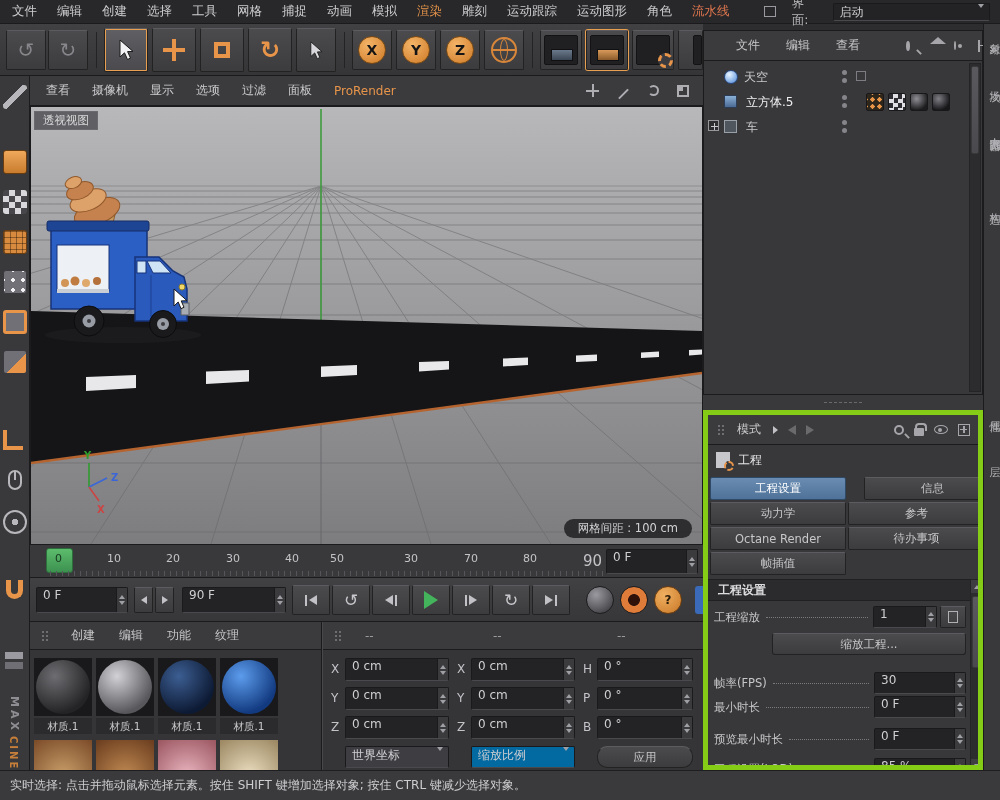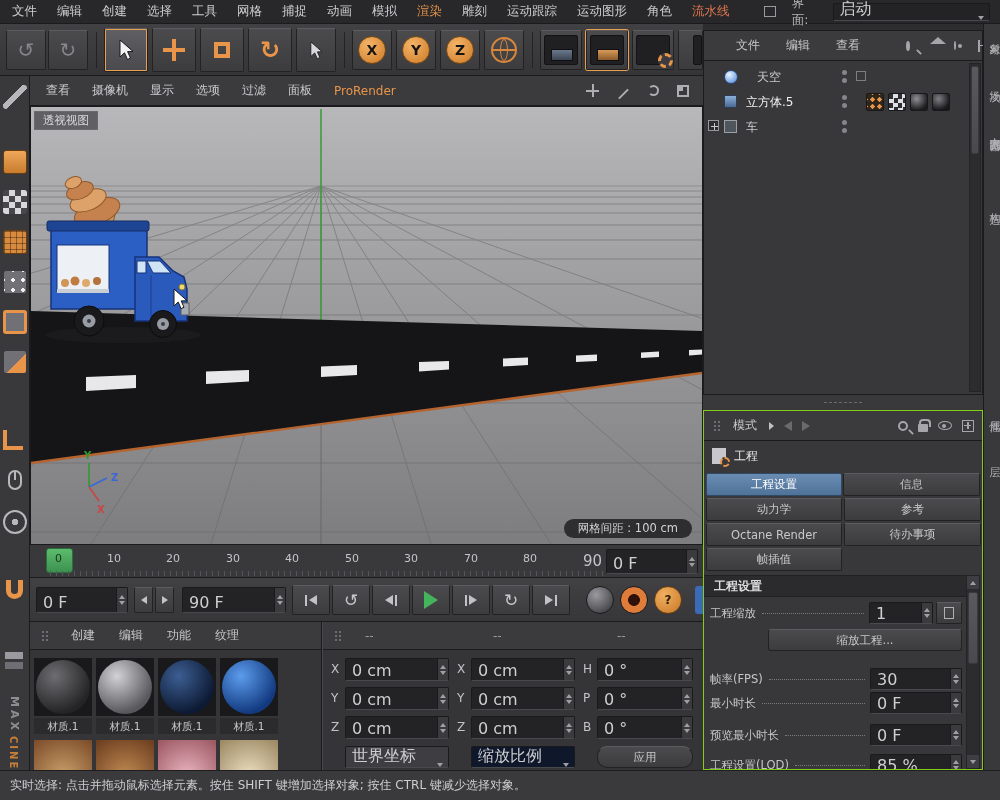--- a/index.html
+++ b/index.html
@@ -1,21 +1,21 @@
 <!DOCTYPE html>
 <html><head>
 <meta charset="utf-8">
 <style>
 *{margin:0;padding:0;box-sizing:border-box}
 html,body{width:1000px;height:800px}
 body{font-family:"DejaVu Sans","Liberation Sans",sans-serif;background:#2d2d2f;color:#c8c8ca;font-size:12px;position:relative;overflow:hidden}
 .abs{position:absolute}
 .flex{display:flex;align-items:center}
 .btn3d{background:linear-gradient(#4b4b4e,#3c3c3f);border:1px solid #222;border-top-color:#5c5c60;border-radius:2px;display:flex;align-items:center;justify-content:center}
-.field{background:#232325;border:1px solid #1a1a1c;border-bottom-color:#4a4a4e;color:#cfcfd2;display:flex;align-items:flex-end;border-radius:2px;font-size:16px}
+.field{background:#232325;border:1px solid #1a1a1c;border-bottom-color:#4a4a4e;color:#cfcfd2;display:flex;align-items:flex-start;border-radius:2px;font-size:12px}
 .field .val{flex:1;padding:0 6px;white-space:nowrap;overflow:hidden}
 .spin{width:11px;align-self:stretch;background:#3b3b3e;border-left:1px solid #1a1a1c;display:flex;flex-direction:column;align-items:center;justify-content:center;gap:2px}
 .tu{width:0;height:0;border-left:3.5px solid transparent;border-right:3.5px solid transparent;border-bottom:4px solid #9fa0a4}
 .td{width:0;height:0;border-left:3.5px solid transparent;border-right:3.5px solid transparent;border-top:4px solid #9fa0a4}
 .tl{width:0;height:0;border-top:5px solid transparent;border-bottom:5px solid transparent;border-right:8px solid #c2c2c6}
 .tr{width:0;height:0;border-top:5px solid transparent;border-bottom:5px solid transparent;border-left:8px solid #c2c2c6}
 .vbar{width:2px;height:11px;background:#c2c2c6}
 .grip{width:9px;height:14px;background-image:radial-gradient(#6e6e72 1px,transparent 1.3px);background-size:4px 4px;background-position:1px 1px}
 .menu-item{padding:0 2px;cursor:default;white-space:nowrap}
 .accent{color:#e8954a}
@@ -279,21 +279,21 @@
   <div class="abs" style="right:10px;bottom:6px;background:rgba(28,28,30,.82);border-radius:10px;padding:2px 14px;font-size:11.5px;color:#d2d2d4">网格间距 : 100 cm</div>
 </div>
 
 <div class="abs" style="left:30px;top:545px;width:673px;height:33px;background:#39393c;border-bottom:1px solid #1b1b1d">
   <div class="abs" style="left:16px;top:3px;width:27px;height:25px;background:linear-gradient(#5cbc6c,#3d9150);border:1px solid #2c6e3c;border-radius:3px"></div>
   <span class="abs" style="left:25px;top:7px;font-size:11px;color:#17381f">0</span>
   <span class="abs" style="left:77px;top:7px;font-size:11px;color:#c4c4c8">10</span>
   <span class="abs" style="left:136px;top:7px;font-size:11px;color:#c4c4c8">20</span>
   <span class="abs" style="left:196px;top:7px;font-size:11px;color:#c4c4c8">30</span>
   <span class="abs" style="left:255px;top:7px;font-size:11px;color:#c4c4c8">40</span>
-  <span class="abs" style="left:315px;top:7px;font-size:11px;color:#c4c4c8">50</span>
+  <span class="abs" style="left:300px;top:7px;font-size:11px;color:#c4c4c8">50</span>
   <span class="abs" style="left:374px;top:7px;font-size:11px;color:#c4c4c8">30</span>
   <span class="abs" style="left:434px;top:7px;font-size:11px;color:#c4c4c8">70</span>
   <span class="abs" style="left:493px;top:7px;font-size:11px;color:#c4c4c8">80</span>
   <span class="abs" style="left:553px;top:7px;font-size:15px;color:#c4c4c8">90</span>
   <div class="abs" style="left:20px;right:100px;bottom:1px;height:5px;background:repeating-linear-gradient(90deg,#55555a 0 1px,transparent 1px 6px)"></div>
   <div class="field abs" style="right:5px;top:4px;width:92px;height:25px">
     <span class="val">0 F</span>
     <span class="spin">
         <span class="tu"></span>
         <span class="td"></span>
@@ -465,21 +465,21 @@
       <span class="spin">
         <span class="tu"></span>
         <span class="td"></span>
       </span>
     </div>
 
   <div class="field abs" style="left:22px;top:124px;width:104px;height:22px;background:#3e3e42">
       <span class="val">世界坐标</span>
       <span class="td" style="margin-right:5px"></span>
     </div>
-  <div class="field abs" style="left:148px;top:124px;width:104px;height:22px;background:#0f172a">
+  <div class="field abs" style="left:148px;top:124px;width:104px;height:22px;background:#0369a1">
       <span class="val">缩放比例</span>
       <span class="td" style="margin-right:5px"></span>
     </div>
   <div class="btn3d abs" style="left:274px;top:124px;width:96px;height:22px;border-radius:10px;font-size:11.5px">应用</div>
 </div>
 
 <div class="abs" style="left:703px;top:30px;width:280px;height:365px;background:#38383b;border:1px solid #1b1b1d">
   <div class="flex" style="height:30px;background:#3b3b3e;border-bottom:1px solid #1b1b1d;gap:22px;padding:0 8px">
     <span class="grip"></span>
     <span class="menu-item">文件</span>
@@ -487,21 +487,21 @@
     <span class="menu-item">查看</span>
     <span style="flex:1"></span>
     <span class="icon-search"></span>
     <span class="icon-home"></span>
     <span class="icon-eye"></span>
     <span class="icon-plusbox"></span>
   </div>
 
   <div class="abs" style="left:0;top:34px;width:264px;height:24px">
     <span class="abs" style="left:20px;top:5px;width:14px;height:14px;border-radius:50%;background:radial-gradient(circle at 35% 30%,#e8f4ff,#4a86d8);border:1px solid #2a4a80"></span>
-    <span class="abs" style="left:53px;top:4px">天空</span>
+    <span class="abs" style="left:40px;top:4px">天空</span>
     <span class="abs toggledots" style="left:138px;top:5px">
         <i></i>
         <i></i>
       </span>
     <span class="abs" style="left:152px;top:6px;width:10px;height:10px;border:1px solid #7e7e82"></span>
   </div>
 
   <div class="abs" style="left:0;top:59px;width:264px;height:24px">
     <span class="abs" style="left:20px;top:5px;width:13px;height:13px;background:linear-gradient(#8ab0d8,#4a6a94);border:1px solid #2c3c54"></span>
     <span class="abs" style="left:42px;top:4px;color:#f0f0f2">立方体.5</span>
@@ -526,41 +526,41 @@
   </div>
   <div class="scrolltrack" style="left:265px;top:32px;width:12px;height:329px">
     <div class="scrollthumb" style="top:2px;height:88px"></div>
   </div>
 </div>
 
 <div class="abs" style="left:703px;top:395px;width:280px;height:15px;background:#39393b;display:flex;align-items:center;justify-content:center">
   <div style="width:40px;height:3px;background-image:radial-gradient(#6a6a6e 1px,transparent 1.3px);background-size:5px 3px"></div>
 </div>
 
-<div class="abs" style="left:703px;top:410px;width:280px;height:360px;background:#38383b;border:1px solid #84cc16;overflow:hidden">
+<div class="abs" style="left:703px;top:410px;width:280px;height:360px;background:#38383b;border:5px solid #84cc16;overflow:hidden">
   <div class="flex" style="height:30px;background:#3b3b3e;border-bottom:1px solid #1b1b1d;gap:10px;padding:0 8px">
     <span class="grip"></span>
     <span class="menu-item">模式</span>
     <span class="tr" style="border-left-width:5px;border-top-width:4px;border-bottom-width:4px"></span>
     <span class="tl" style="opacity:.35"></span>
     <span class="tr" style="opacity:.35"></span>
     <span style="flex:1"></span>
     <span class="icon-search"></span>
     <span class="icon-lock"></span>
     <span class="icon-eye"></span>
     <span class="icon-plusbox"></span>
   </div>
   <div class="abs flex" style="left:0;top:32px;width:264px;height:26px;gap:8px;padding:0 8px">
     <span style="width:14px;height:16px;background:#c8c8cc;position:relative;display:inline-block">
       <span style="position:absolute;right:-4px;bottom:-3px;width:10px;height:10px;border:2.5px dashed #e8954a;border-radius:50%;background:#38383b;display:block"></span>
     </span>
     <span style="color:#e4e4e6">工程</span>
   </div>
   <div class="tabbtn btn3d" style="left:2px;top:62px;width:136px;background:linear-gradient(#6a8cb2,#4f7298);border-color:#2e4a66;color:#fff">工程设置</div>
-  <div class="tabbtn btn3d" style="left:139px;top:62px;width:137px">信息</div>
+  <div class="tabbtn btn3d" style="left:156px;top:62px;width:137px">信息</div>
   <div class="tabbtn btn3d" style="left:2px;top:87px;width:136px">动力学</div>
   <div class="tabbtn btn3d" style="left:140px;top:87px;width:137px">参考</div>
   <div class="tabbtn btn3d" style="left:2px;top:112px;width:136px">Octane Render</div>
   <div class="tabbtn btn3d" style="left:140px;top:112px;width:137px">待办事项</div>
   <div class="tabbtn btn3d" style="left:2px;top:137px;width:136px">帧插值</div>
   <div class="abs flex" style="left:0;top:164px;width:264px;height:22px;background:#2b2b2d;border-top:1px solid #202022;border-bottom:1px solid #202022">
     <span style="margin-left:10px;font-weight:bold;color:#dcdcde;font-size:12px">工程设置</span>
   </div>
   <div class="srow" style="top:190px">
     <span>工程缩放</span>

